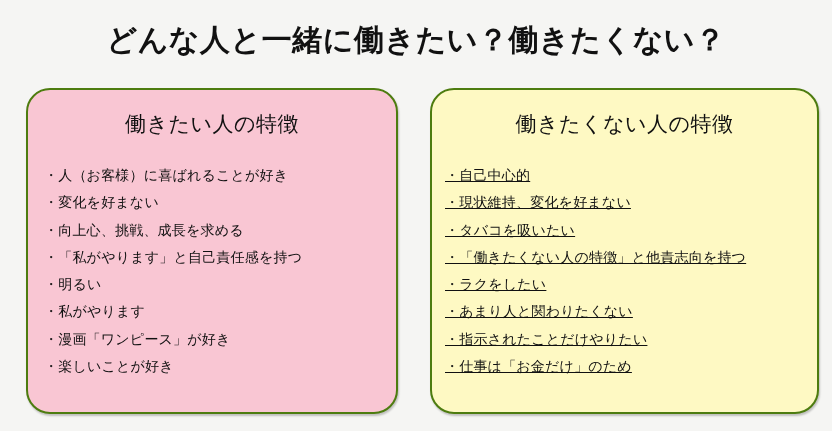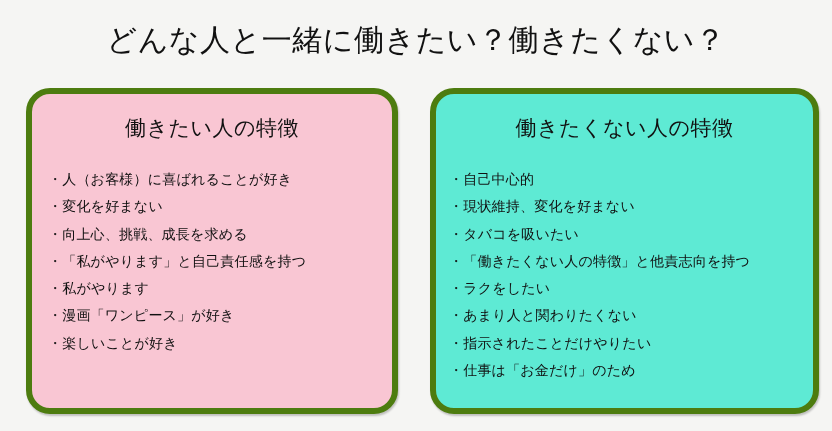--- a/index.html
+++ b/index.html
@@ -28,45 +28,45 @@
   .slide-title {
     position: absolute;
     left: 0;
     top: 20px;
     width: 832px;
     text-align: center;
     font-size: 30px;
     line-height: 40px;
     letter-spacing: 0.5px;
     color: #111111;
-    font-weight: 400;
+    font-weight: 700;
     white-space: nowrap;
   }
 
   
   .panel {
     position: absolute;
     top: 88px;
     height: 326px;
-    border: 6px solid #4d7c0f;
+    border: 2px solid #4d7c0f;
     border-radius: 24px;
     box-sizing: border-box;
     box-shadow: 1px 2px 2px rgba(0, 0, 0, 0.22);
   }
 
   .panel-left {
     left: 26px;
     width: 372px;
     background: #f9c6d3;
   }
 
   .panel-right {
     left: 430px;
     width: 389px;
-    background: #5eead4;
+    background: #fef9c3;
   }
 
   .panel-header {
     position: absolute;
     left: 0;
     top: 20px;
     width: 100%;
     text-align: center;
     font-size: 21px;
     line-height: 28px;
@@ -85,20 +85,21 @@
   }
 
   .panel-left .panel-list {
     left: 16px;
     right: 10px;
   }
 
   .panel-right .panel-list {
     left: 13px;
     right: 25px;
+    text-decoration: underline;
   }
 
   .panel-list li {
     font-size: 14px;
     line-height: 27.3px;
     color: #111111;
     white-space: nowrap;
     letter-spacing: 0.2px;
   }
 </style>
@@ -109,20 +110,21 @@
 
   <div class="slide-title">どんな人と一緒に働きたい？働きたくない？</div>
 
   <div class="panel panel-left">
     <div class="panel-header">働きたい人の特徴</div>
     <ul class="panel-list">
       <li>・人（お客様）に喜ばれることが好き</li>
       <li>・変化を好まない</li>
       <li>・向上心、挑戦、成長を求める</li>
       <li>・「私がやります」と自己責任感を持つ</li>
+      <li>・明るい</li>
       <li>・私がやります</li>
       <li>・漫画「ワンピース」が好き</li>
       <li>・楽しいことが好き</li>
     </ul>
   </div>
 
   <div class="panel panel-right">
     <div class="panel-header">働きたくない人の特徴</div>
     <ul class="panel-list">
       <li>・自己中心的</li>

